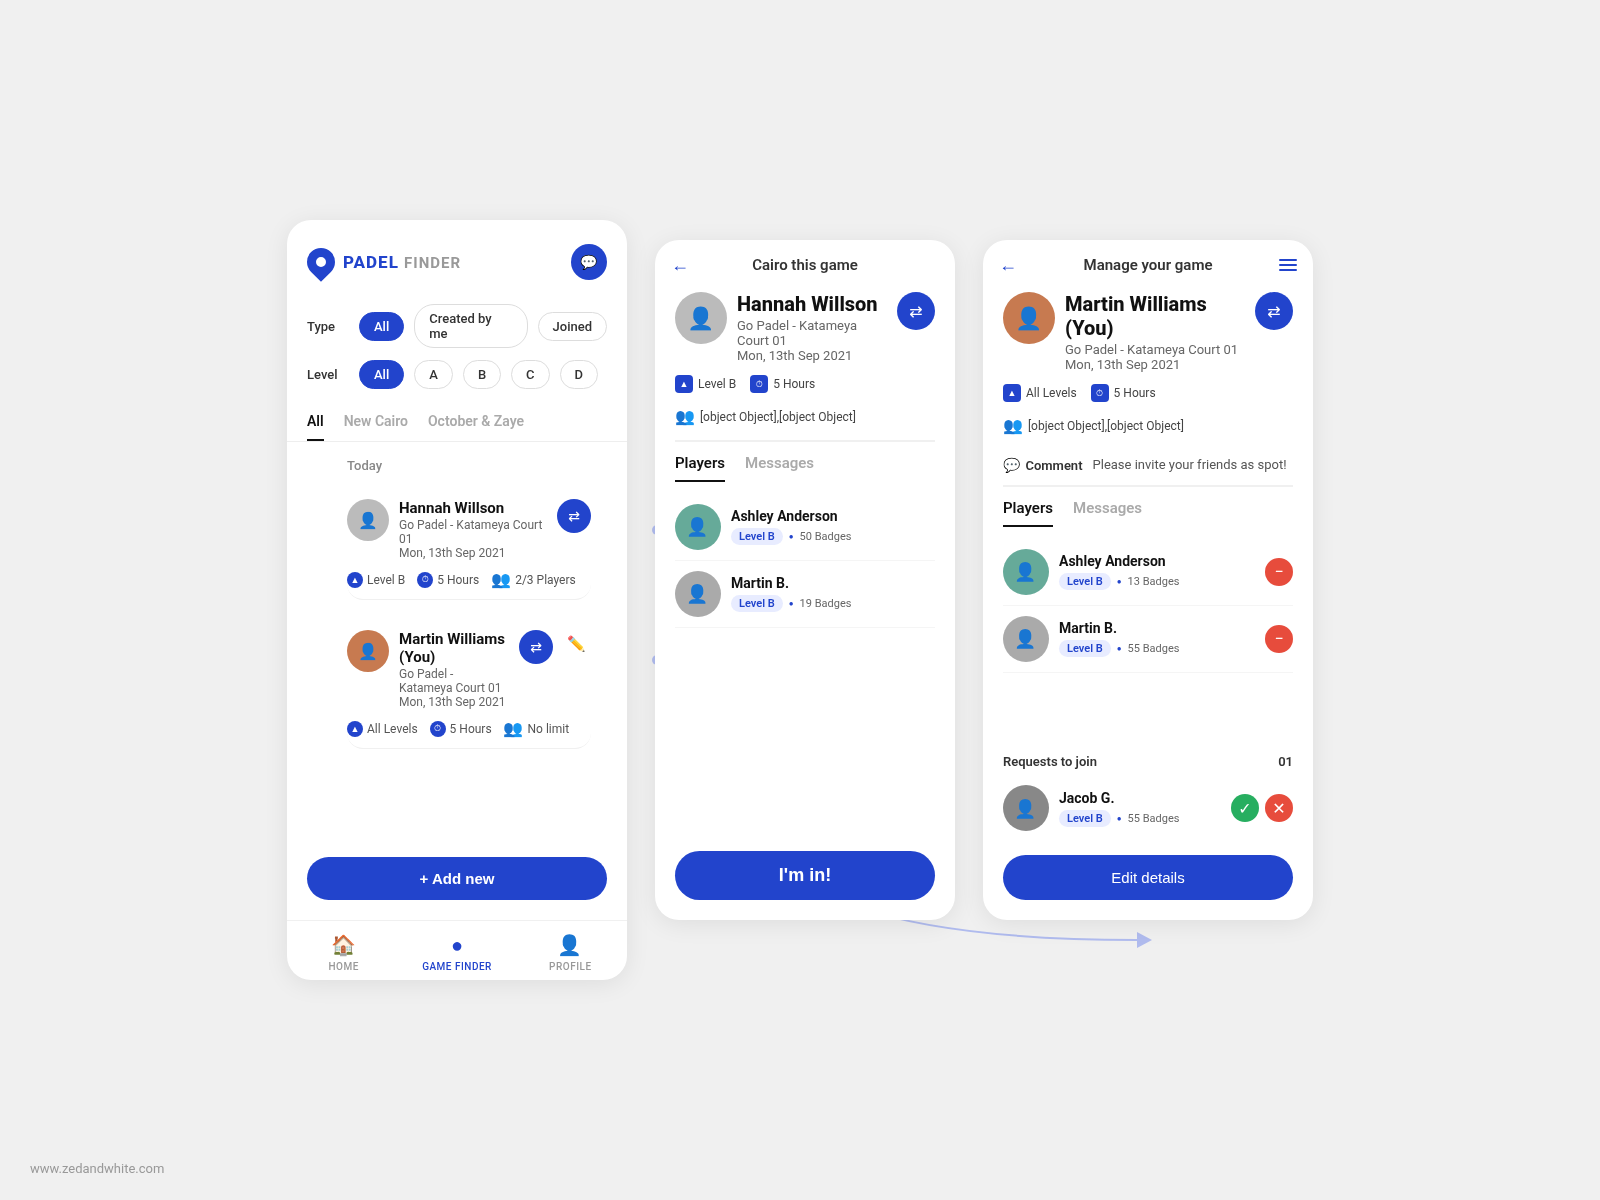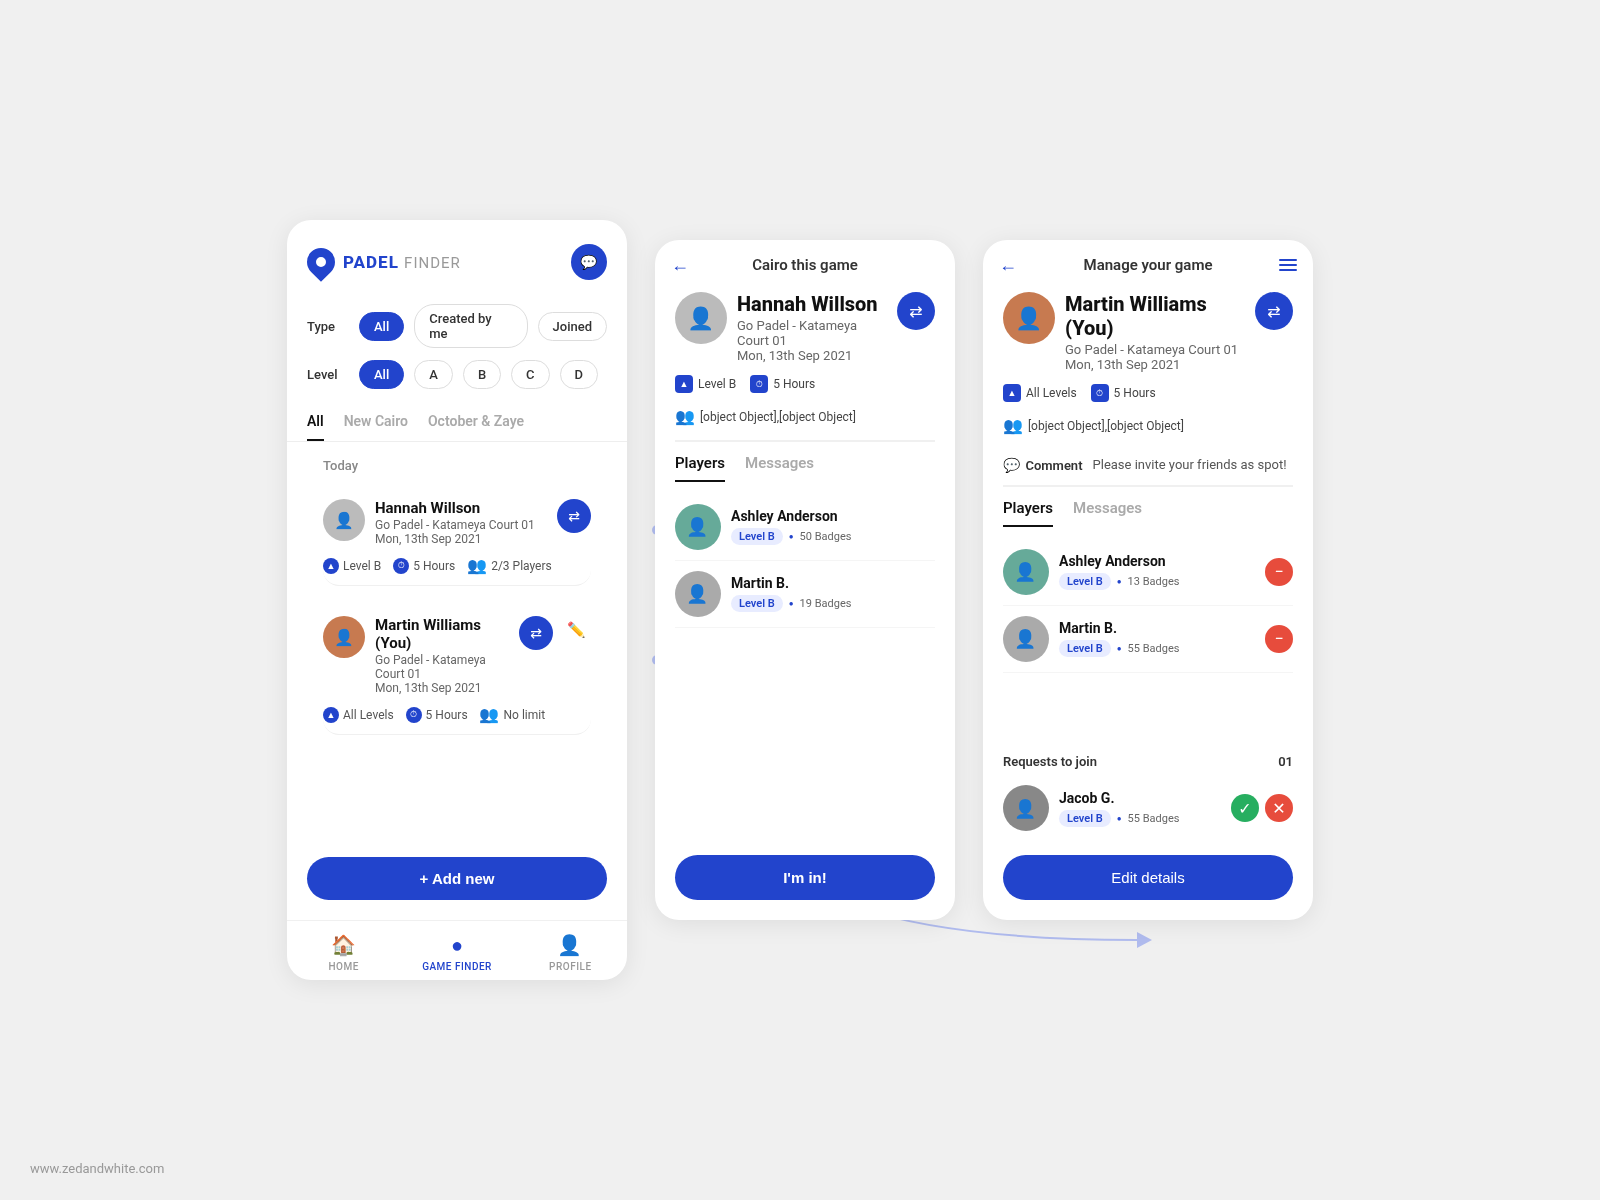--- a/index.html
+++ b/index.html
@@ -125,20 +125,21 @@
       white-space: nowrap;
     }
     .loc-tab.active {
       color: #111;
       border-bottom: 2.5px solid #111;
     }
 
     .games-list {
       padding: 16px 36px;
       flex: 1;
+      margin-left: 24px;
     }
 
     .section-label {
       font-size: 13px; color: #888; margin-bottom: 12px; font-weight: 500;
     }
 
     .game-card {
       background: #fff;
       border-radius: 16px;
       padding: 14px 0 10px;
@@ -347,21 +348,21 @@
     }
 
     .join-btn {
       margin: 16px 20px 20px;
       background: #2244cc;
       color: #fff;
       border: none;
       border-radius: 30px;
       padding: 14px 0;
       width: calc(100% - 40px);
-      font-size: 15px;
+      font-size: 18px;
       font-weight: 700;
       cursor: pointer;
     }
 
     
     .panel3 {
       width: 330px;
       min-height: 680px;
       display: flex;
       flex-direction: column;
@@ -474,21 +475,21 @@
 
     <polygon points="536,502 550,510 536,518" fill="#b0bbee"></polygon>
   </svg>
 
   <div class="card panel1">
 
     <div class="panel1-header">
       <div class="logo-area">
         <div class="logo-pin"></div>
         <div class="logo-text">
-          <span>PADEL</span> <span style="color:#999;font-weight:400;font-size:15px;">FINDER</span>
+          <span>PADEL</span> <span style="color:#999;font-weight:700;font-size:15px;">FINDER</span>
         </div>
       </div>
       <div class="notif-btn">💬</div>
     </div>
 
     <div class="filter-section">
       <div class="filter-row">
         <span class="filter-label">Type</span>
         <div class="pill active">All</div>
         <div class="pill">Created by me</div>

